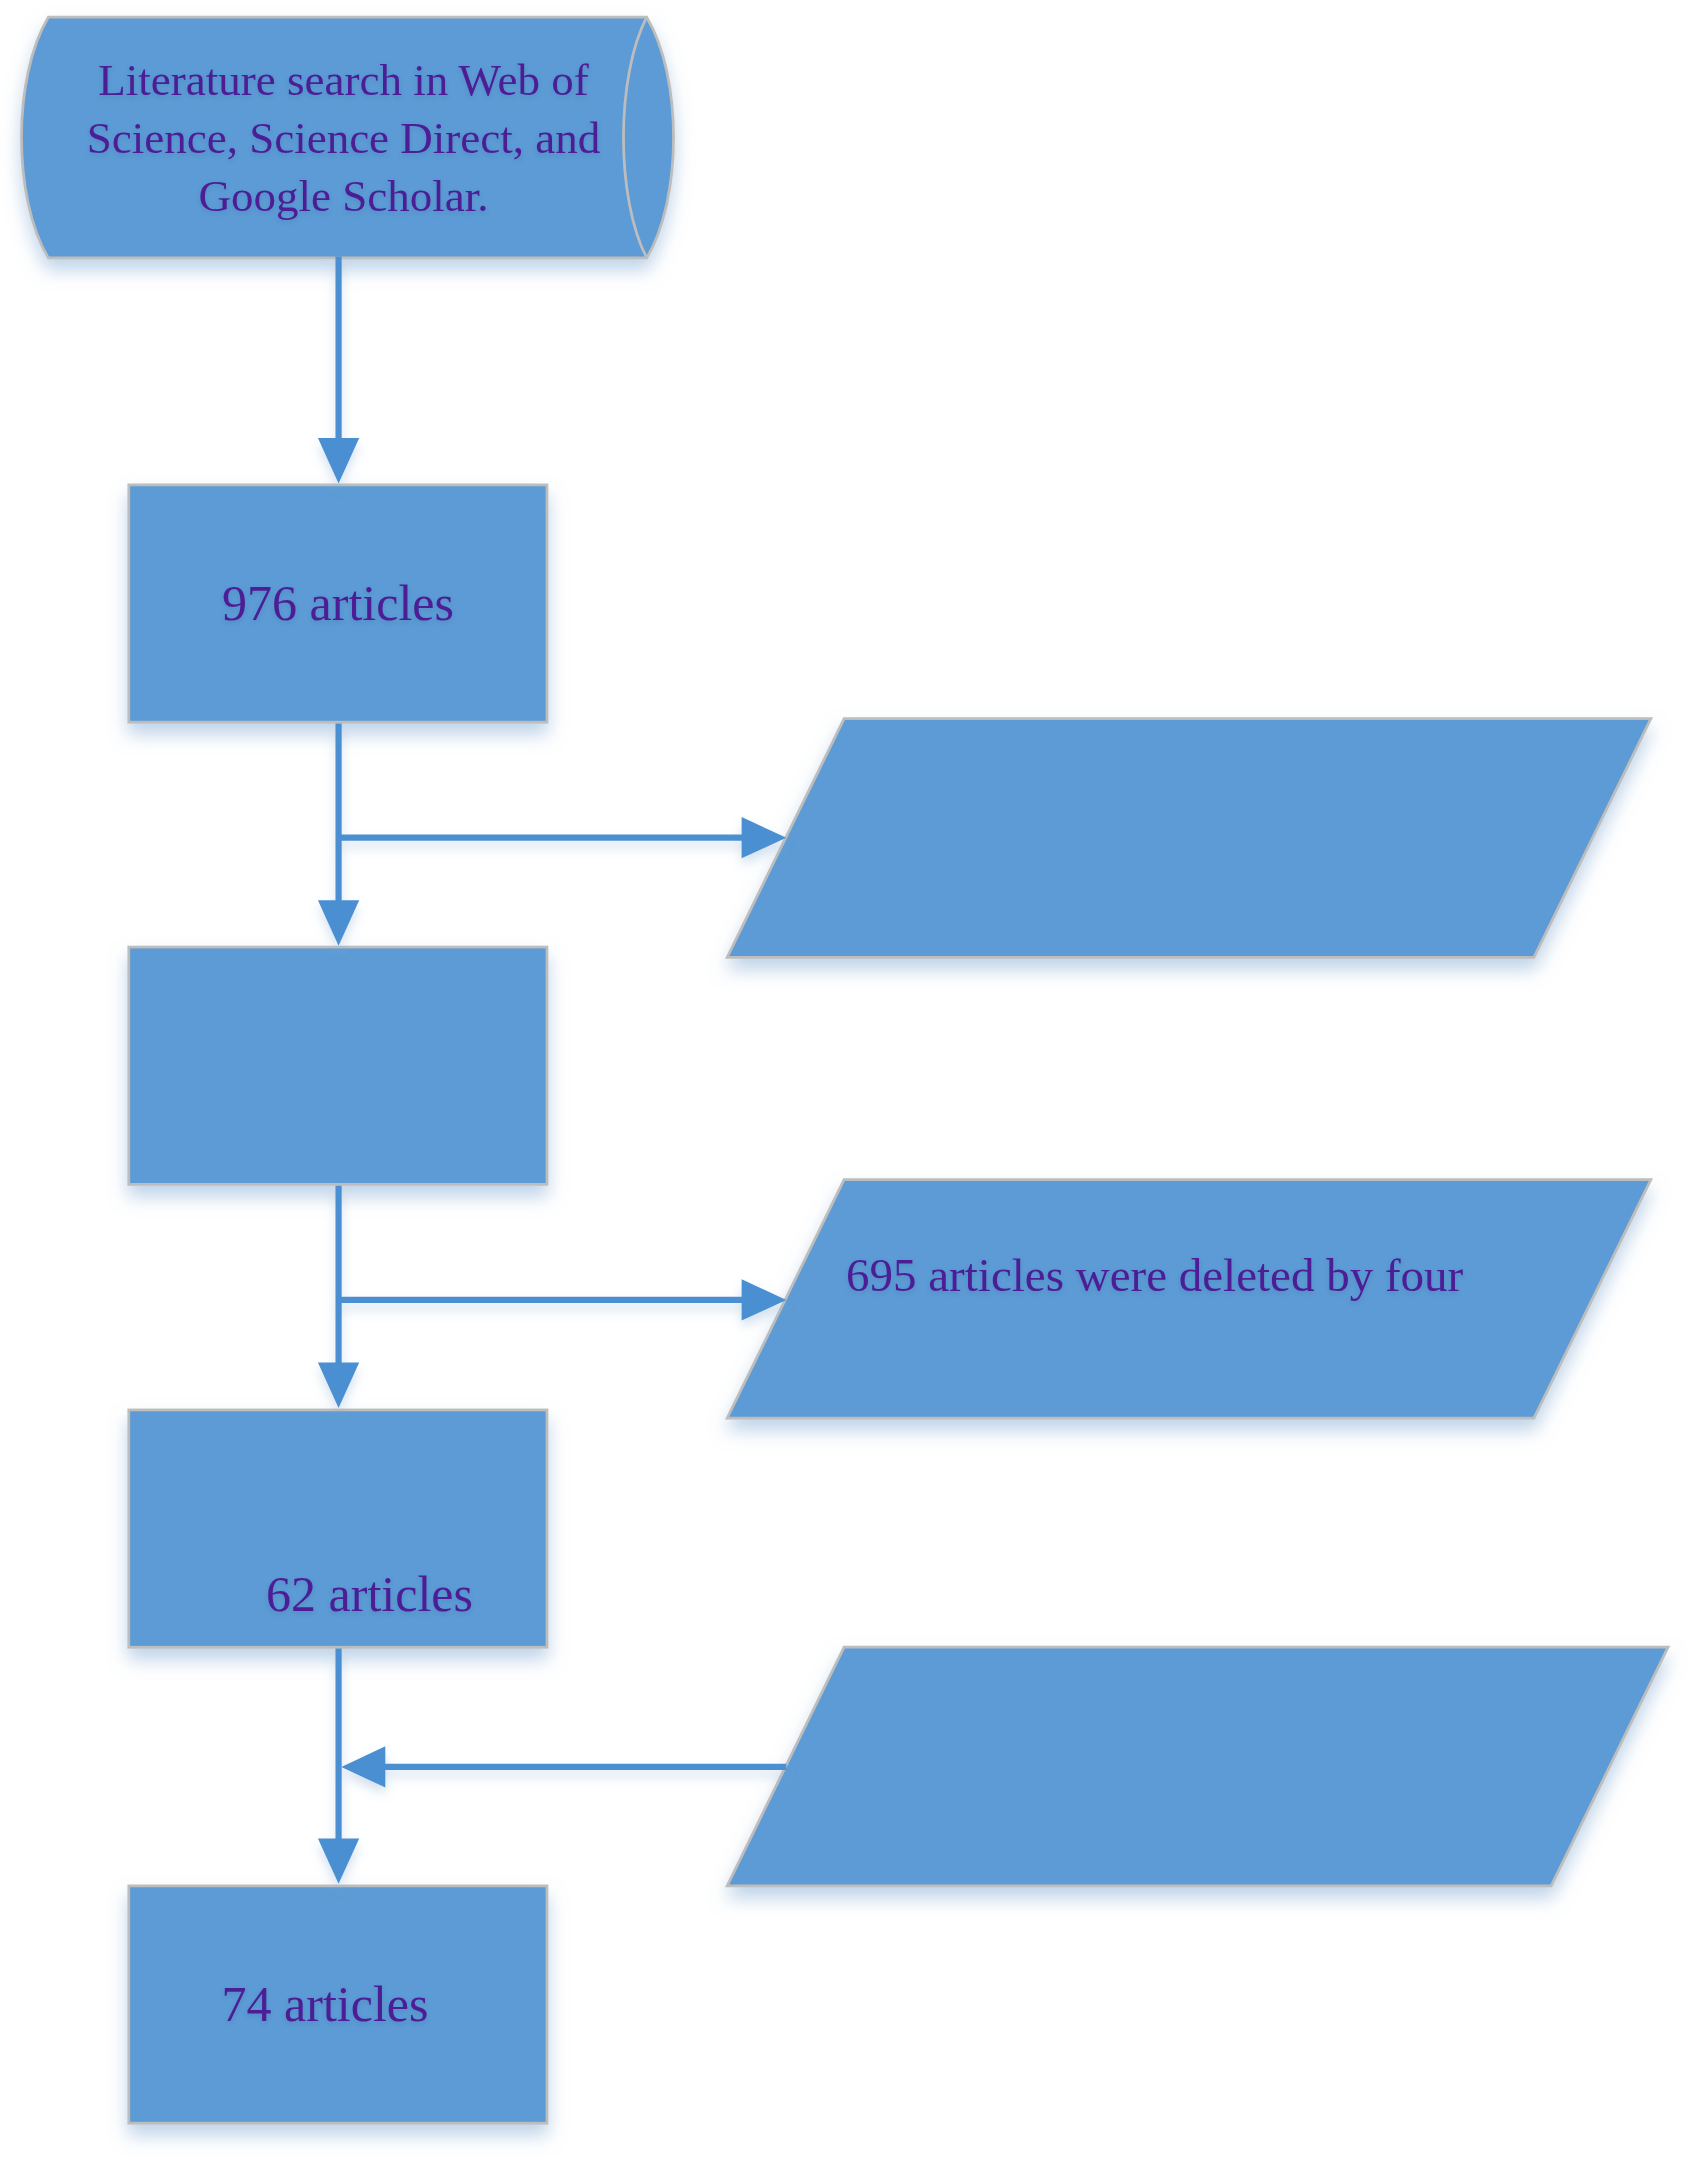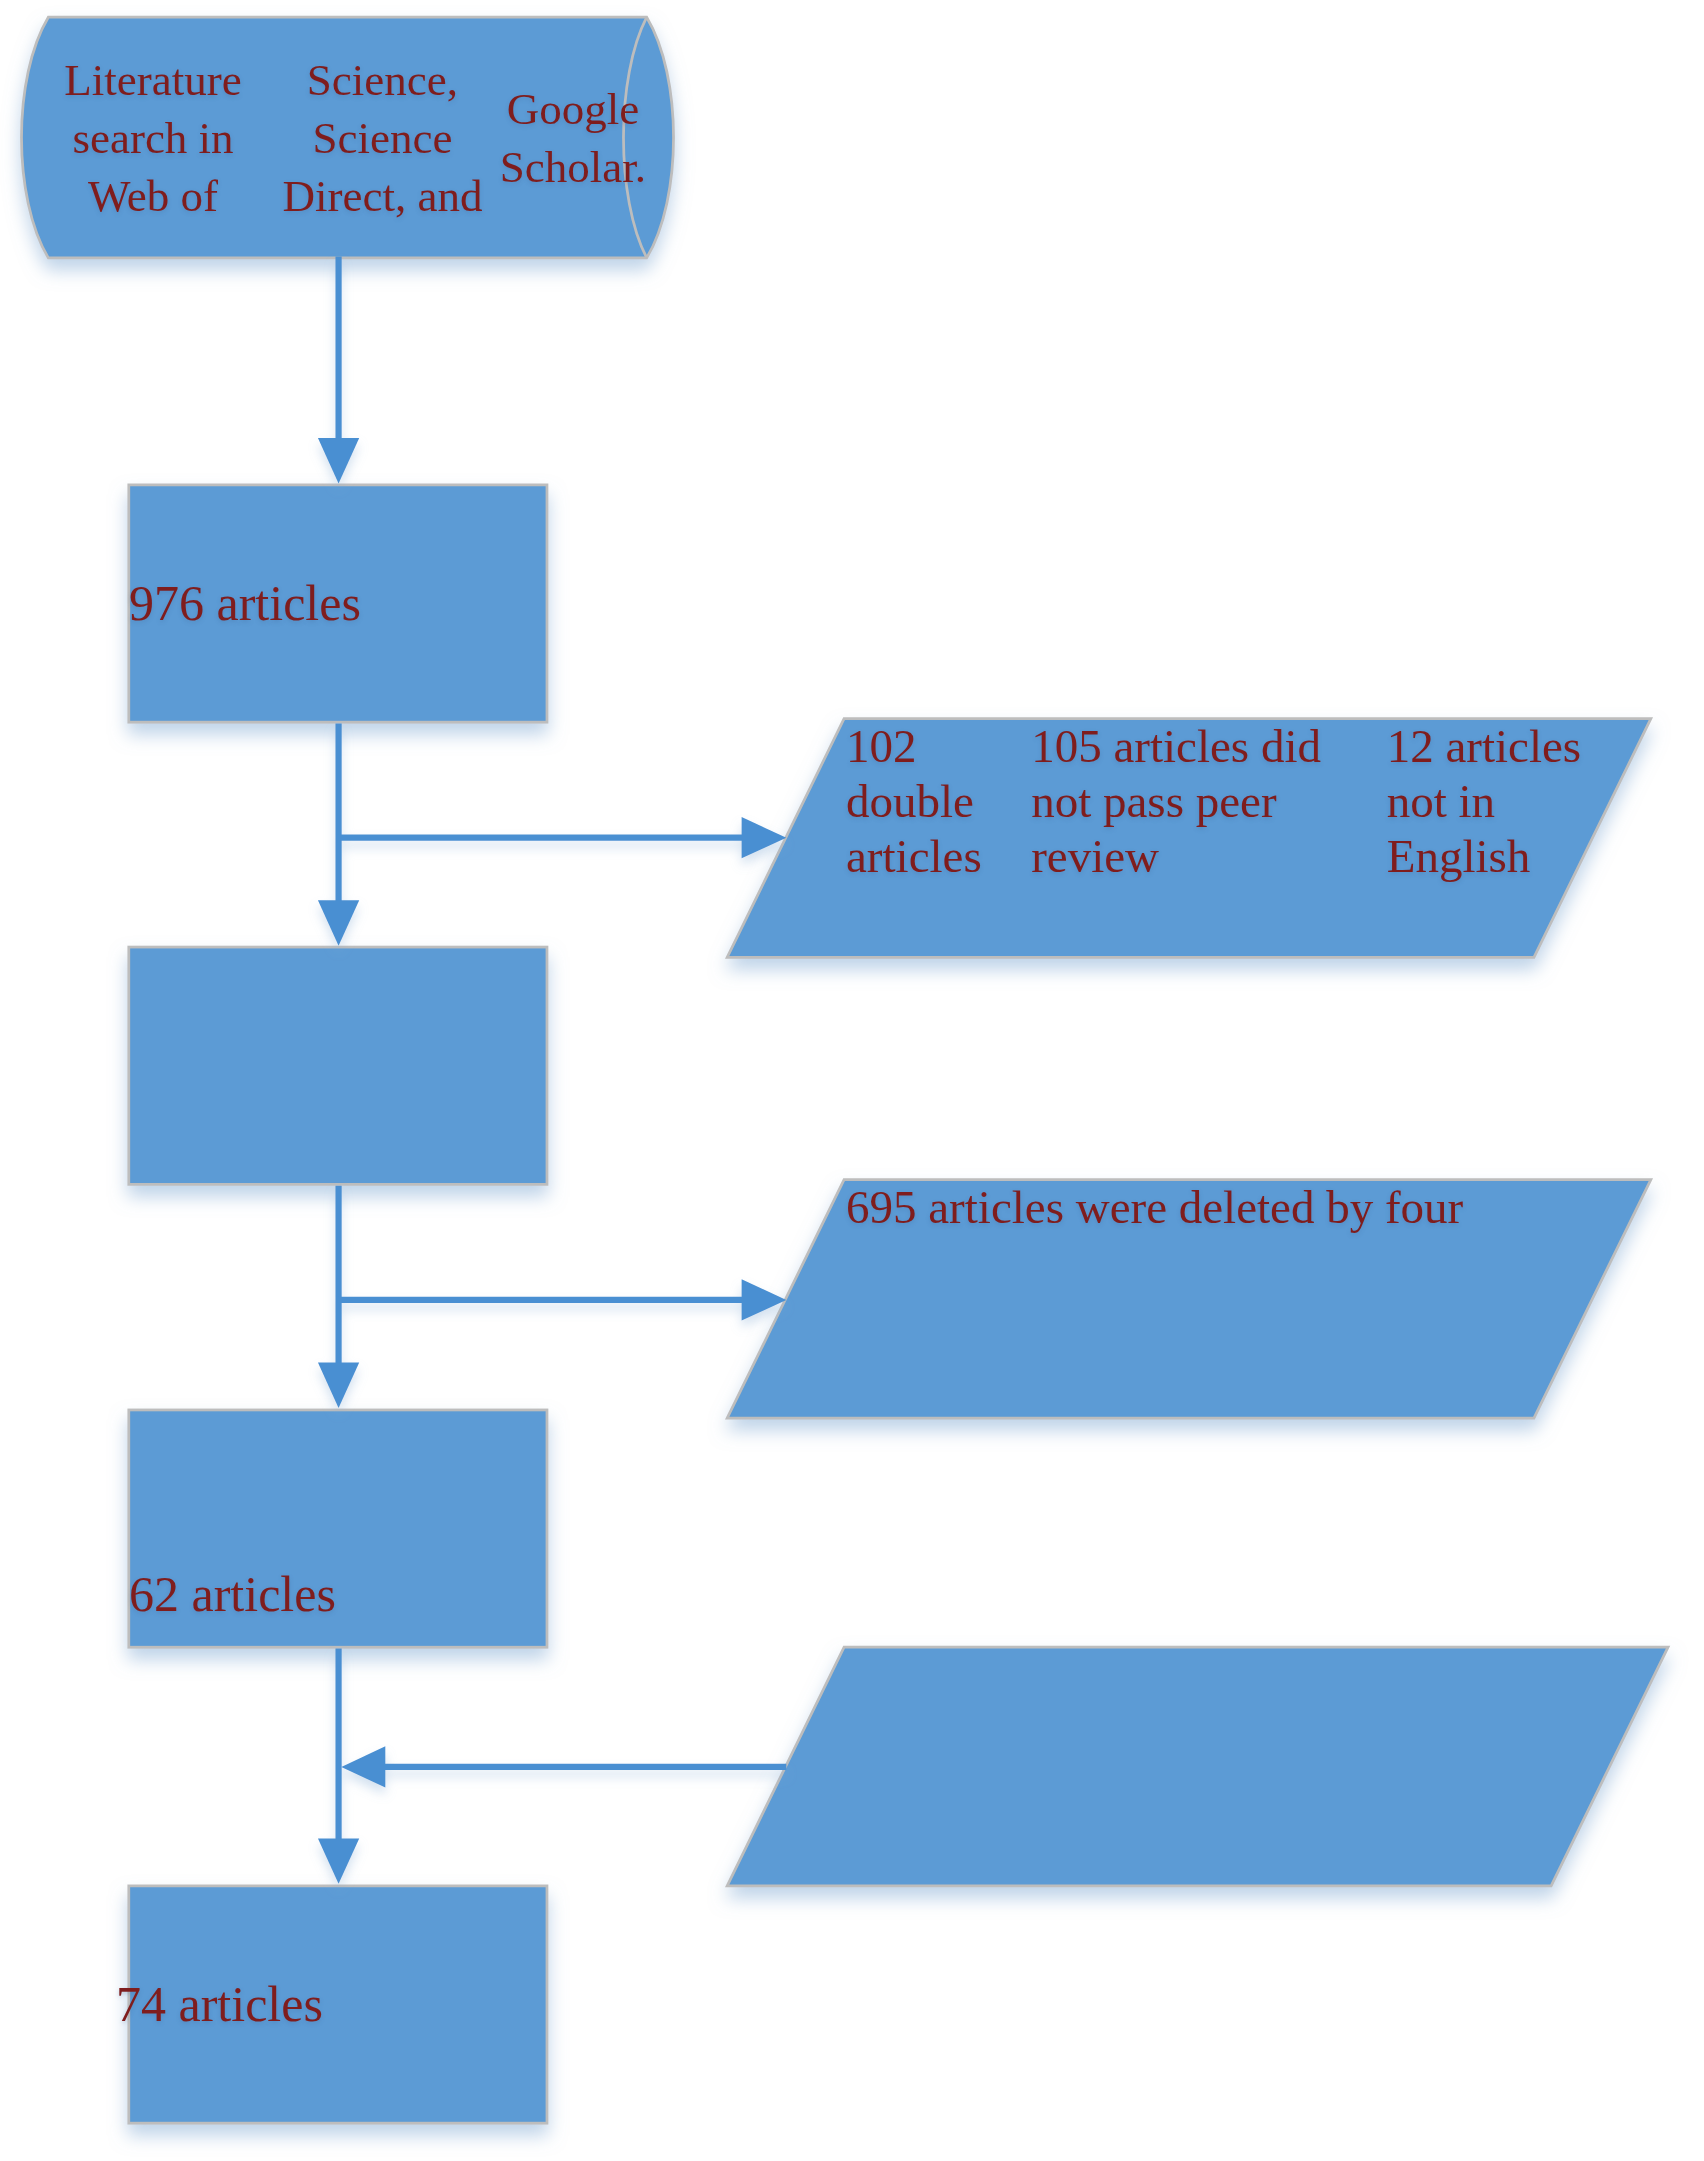--- a/index.html
+++ b/index.html
@@ -1,20 +1,20 @@
 <!DOCTYPE html>
 <html style="font-size:11px"><head>
 <meta charset="utf-8">
 <style>
   html,body{margin:0;padding:0;background:#ffffff}
   .canvas{position:relative;width:1704px;height:2161px;background:#ffffff;
           font-family:"Liberation Serif",serif;overflow:hidden}
   .canvas svg{position:absolute;left:0;top:0}
-  .txt{position:absolute;color:#7f1d1d;display:flex;flex-direction:row;
-       text-shadow:0 2.1px 4.1px rgba(60,100,150,0.28)}
+  .txt{position:absolute;color:#4c1d95;display:flex;flex-direction:column;
+       justify-content:center;text-shadow:0 2.1px 4.1px rgba(60,100,150,0.28)}
   .txt.center{align-items:center;text-align:center}
   .cyl-text{font-size:45px;line-height:58px}
   .stage-text{font-size:50px;line-height:1.1}
   .note-text{font-size:47px;line-height:55px}
 </style>
 </head>
 <body>
 
 <div class="canvas">
 
@@ -83,23 +83,18 @@
   <div class="txt center stage-text" style="left:129px;top:485px;width:418px;height:237px">
     <div>976 articles</div>
   </div>
   <div class="txt center stage-text" style="left:129px;top:1476px;width:481px;height:237px">
     <div>62 articles</div>
   </div>
   <div class="txt center stage-text" style="left:116px;top:1886px;width:418px;height:237px">
     <div>74 articles</div>
   </div>
 
-  <div class="txt note-text" style="left:846px;top:719px;width:784px;height:239px">
-    <div>102 double articles</div>
-    <div>105 articles did not pass peer review</div>
-    <div>12 articles not in English</div>
-  </div>
   <div class="txt note-text" style="left:846px;top:1180px;width:784px;height:190px">
     <div>695 articles were deleted by four</div>
   </div>
 
 </div>
 
 
 </body></html>

